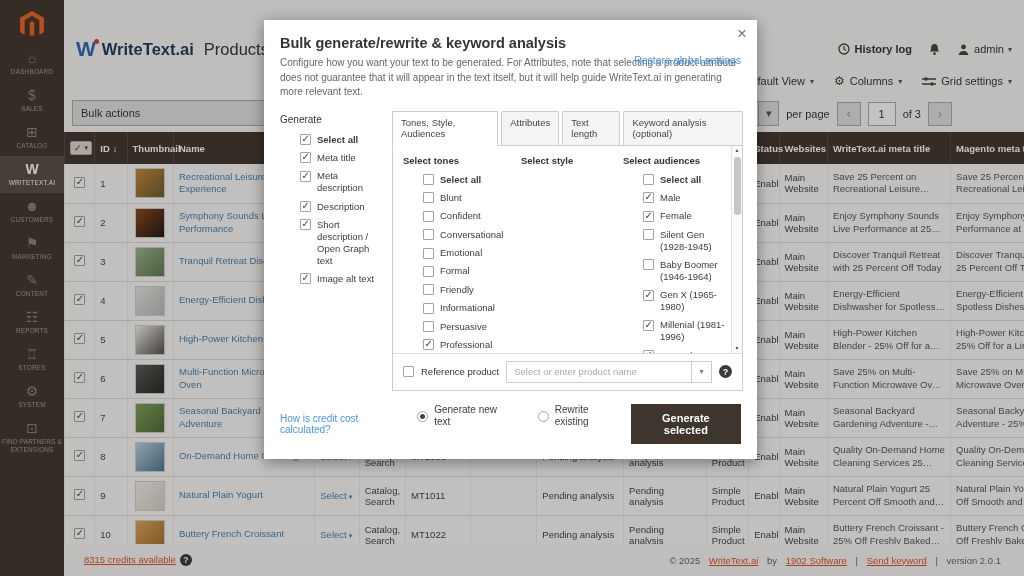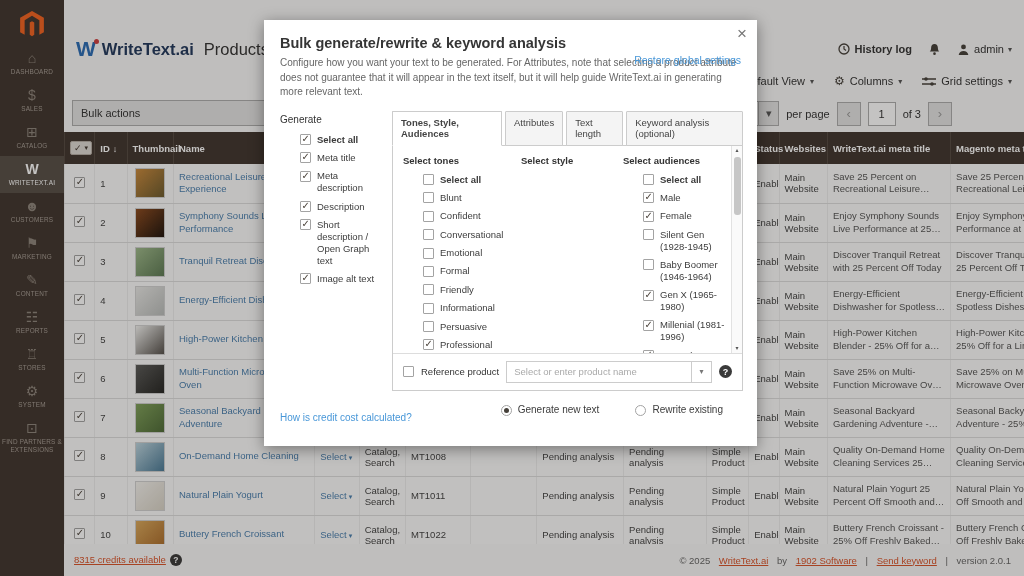--- a/index.html
+++ b/index.html
@@ -61,21 +61,21 @@
   .rb { width:11px; height:11px; border:1px solid #a3a3a3; background:#fff; border-radius:50%; display:inline-block; position:relative; flex:none; cursor:pointer; }
   .rb.checked::after { content:""; position:absolute; inset:2px; border-radius:50%; background:#45403a; }
   td.center { text-align:center; }
   .thumb { width:30px; height:30px; margin:0 auto; border:1px solid #d0d0d0; }
   .lnk { color:#4a7fae; cursor:pointer; }
   .clamp2 { display:-webkit-box; -webkit-line-clamp:2; -webkit-box-orient:vertical; overflow:hidden; line-height:1.3; }
   .action-lnk::after { content:" ▾"; font-size:7px; }
   .dim { color:#555; }
 
   
-  .footer { position:absolute; bottom:0; left:0; right:0; height:32px; display:flex; align-items:center; justify-content:space-between; padding:0 10px; font-size:9.5px; color:#666; background:#f8f8f8; }
+  .footer { position:absolute; bottom:0; left:0; right:0; height:32px; display:flex; align-items:center; justify-content:space-between; padding:0 20px; font-size:9.5px; color:#666; background:#f8f8f8; }
   .credits { color:#d9542b; text-decoration:underline; cursor:pointer; }
   .help-dot { display:inline-flex; width:12px; height:12px; border-radius:50%; background:#3a3a3a; color:#fff; font-size:8.5px; font-weight:bold; align-items:center; justify-content:center; margin-left:4px; vertical-align:middle; }
   .help-dot::after { content:"?"; }
   .foot-right span { margin:0 3px; }
   .o-lnk { color:#d9542b; text-decoration:underline; cursor:pointer; }
 
   
   .overlay { position:absolute; inset:0; background:rgba(18,14,10,0.25); z-index:50; }
   .modal { position:absolute; left:264px; top:20px; width:493px; z-index:60; background:#fff; box-shadow:0 3px 14px rgba(0,0,0,.4); font-size:10px; color:#333; }
   .m-close { position:absolute; top:5px; right:10px; font-size:17px; color:#777; cursor:pointer; line-height:1; }
@@ -85,21 +85,21 @@
   .m-body { display:flex; margin:0 14px 0 16px; align-items:flex-start; }
   .gen-col { width:104px; flex:none; margin-right:8px; padding-top:4px; }
   .sec-label { font-weight:normal; margin-bottom:9px; color:#333; }
   .opt { display:flex; gap:6px; margin-bottom:6.5px; align-items:flex-start; line-height:1.25; cursor:pointer;padding-left:20px; }
   .opt .cb,.opt .rb { margin-top:0.5px; }
   .opt .ol { font-size:9.5px; color:#3c3c3c; }
   .ol.bold { font-weight:bold; }
   .right-col { flex:1; min-width:0; }
   .tabs { display:flex; gap:3px; position:relative; top:1px; }
   .tab { padding:5px 8px 6px; font-size:9.5px; border:1px solid #ccc; background:#f4f4f4; color:#444; border-radius:1px 1px 0 0; cursor:pointer; }
-  .tab.active { background:#fff; border-bottom-color:#fff; font-weight:bold; position:relative; z-index:3; }
+  .tab.active { background:#fff; border-bottom-color:#fff; font-weight:normal; position:relative; z-index:3; }
   .panel { border:1px solid #ccc; background:#fff; }
   .cols { display:flex; padding:9px 16px 0 10px; height:207px; overflow:hidden; position:relative; }
   .pcol-label { font-weight:bold; margin-bottom:8px; font-size:9.5px; }
   .col-tones { width:118px; flex:none; }
   .col-style { width:102px; flex:none; }
   .col-aud { flex:1; min-width:0; }
   .vscroll { position:absolute; right:0; top:0; bottom:0; width:11px; background:#fafafa; border-left:1px solid #e2e2e2; display:flex; flex-direction:column; align-items:center; cursor:pointer; }
   .vs-arrow { font-size:6px; color:#555; line-height:9px; }
   .vs-thumb { width:7px; height:58px; background:#c6c6c6; border-radius:3px; margin-top:2px; }
   .vs-bottom { margin-top:auto; }
@@ -766,15 +766,16 @@
       <span class="radio-group">
         <label class="opt">
           <span class="rb checked"></span>
           <span class="ol">Generate new text</span>
         </label>
         <label class="opt">
           <span class="rb"></span>
           <span class="ol">Rewrite existing</span>
         </label>
       </span>
+      <button class="submit-btn">Generate selected</button>
     </div>
   </div>
 </div>
 
 </body></html>

